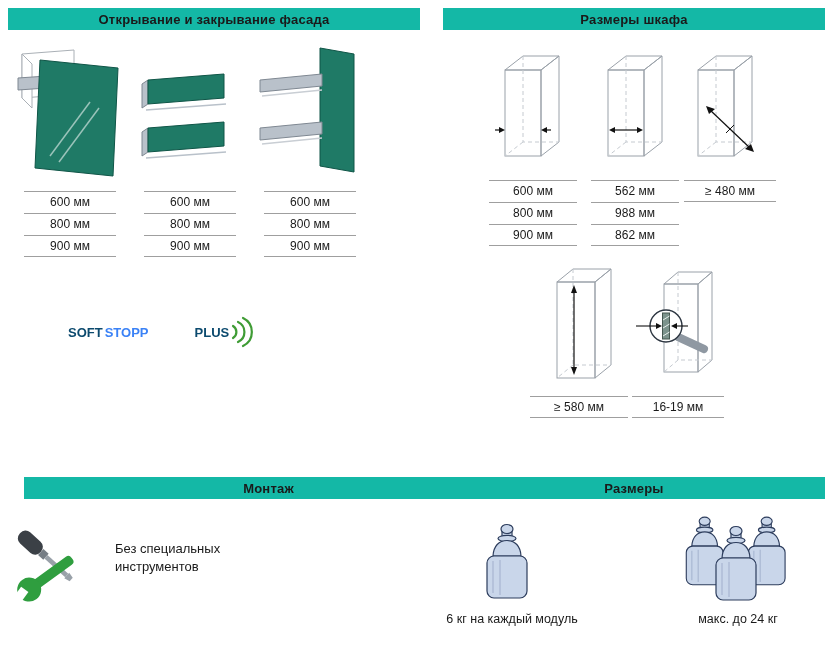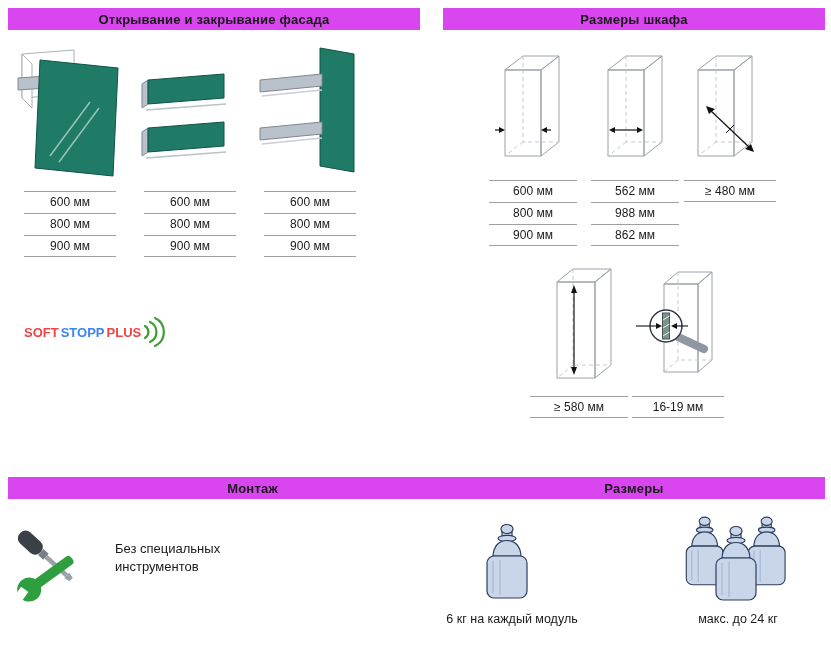--- a/index.html
+++ b/index.html
@@ -1,29 +1,29 @@
 <!DOCTYPE html>
 <html><head>
 <meta charset="utf-8">
 <style>
   * { margin:0; padding:0; box-sizing:border-box; }
   html,body { background:#fff; }
   body { font-family:"Liberation Sans","DejaVu Sans",sans-serif; color:#1a1a1a; }
   .page { position:relative; width:831px; height:668px; background:#fff; overflow:hidden; }
   .abs { position:absolute; }
-  .hdr { position:absolute; height:22px; background:#d946ef; display:flex; align-items:center;
+  .hdr { position:absolute; height:22px; background:#14b8a6; display:flex; align-items:center;
          justify-content:center; font-size:13px; font-weight:bold; letter-spacing:0.2px; }
   .tbl { position:absolute; }
   .tbl .row { height:22px; line-height:21px; text-align:center; font-size:12px;
               border-top:1px solid #9f9f9f; }
   .tbl .row:last-child { border-bottom:1px solid #9f9f9f; }
   .desc { position:absolute; font-size:12.5px; line-height:17px; }
   .logo { position:absolute; display:flex; align-items:center; gap:2px;
           font-size:13px; font-weight:bold; }
-  .logo .g { color:#ef4444; }
+  .logo .g { color:#0c4a6e;margin-left:44px; }
   .logo .d { color:#3b82f6; }
   .cap { position:absolute; font-size:12.5px; text-align:center; }
 </style>
 </head>
 <body>
 
 <div class="page">
 
   <div class="hdr" style="left:8px;top:8px;width:412px">Открывание и закрывание фасада</div>
 
@@ -184,21 +184,21 @@
     <polygon points="41,74 47,71 47,77" fill="#111"></polygon>
   </svg>
 
   <div class="tbl" style="left:530px;top:396px;width:98px">
     <div class="row">≥ 580 мм</div>
   </div>
   <div class="tbl" style="left:632px;top:396px;width:92px">
     <div class="row">16-19 мм</div>
   </div>
 
-  <div class="hdr" style="left:8px;top:477px;width:489px">Монтаж</div>
+  <div class="hdr" style="left:24px;top:477px;width:489px">Монтаж</div>
 
   <svg class="abs" style="left:12px;top:525px" width="84" height="84" viewBox="0 0 84 84">
     <g transform="rotate(42 18 18)">
       <rect x="4" y="10" width="28" height="15" rx="7" fill="#3b4046"></rect>
       <rect x="32" y="13.5" width="7" height="8" fill="#757d85"></rect>
       <rect x="39" y="15.2" width="28" height="4.6" fill="#99a1a9"></rect>
       <polygon points="67,13.8 73,15.2 73,19.8 67,21.2" fill="#99a1a9"></polygon>
     </g>
     <g transform="rotate(-36 18 64)">
       <rect x="22" y="59" width="48" height="10" rx="4" fill="#2f9e3f"></rect>

